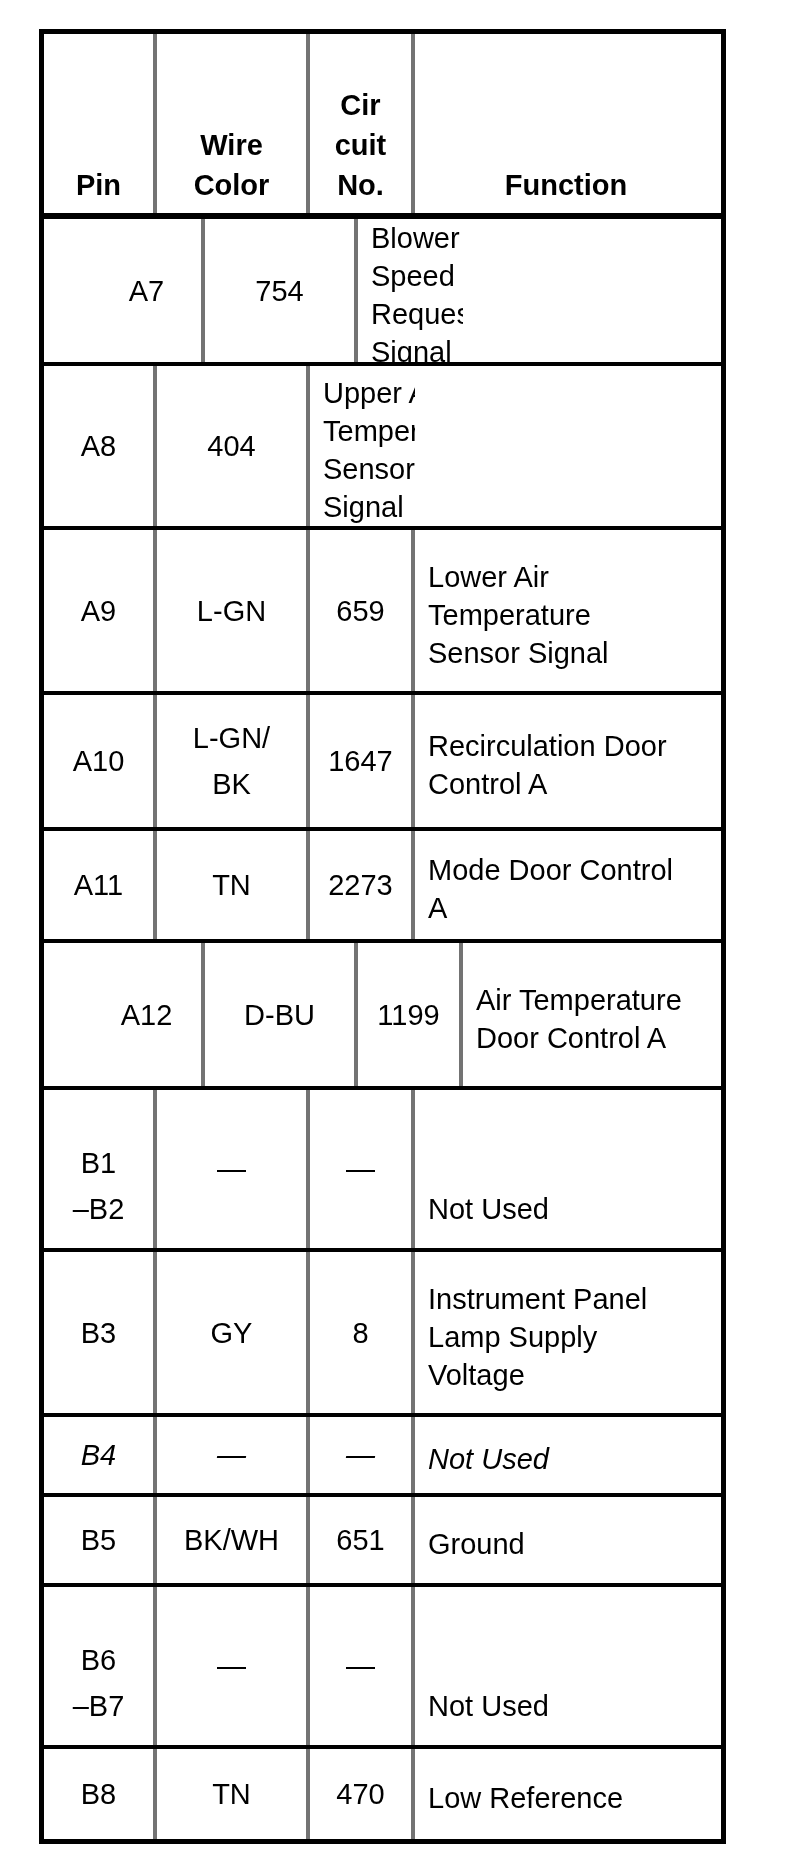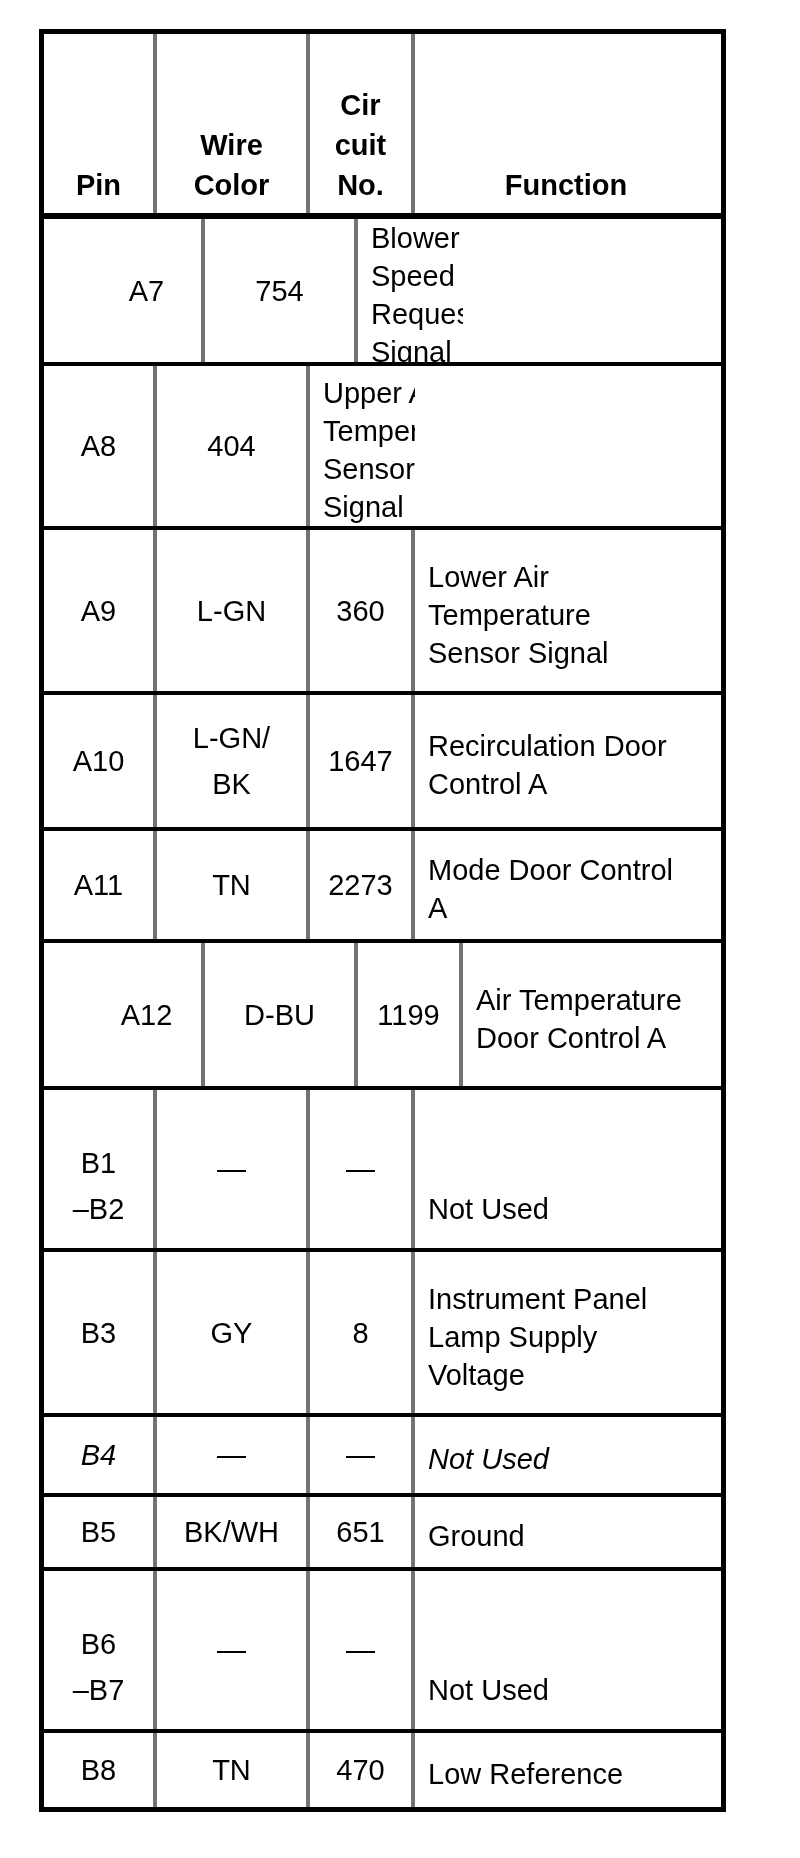--- a/index.html
+++ b/index.html
@@ -34,21 +34,21 @@
   }
   .row:last-child { border-bottom: none; }
   .row.header { height: 185px; border-bottom-width: 6px; }
   .h122 { height: 147px; padding-left: 48px; }
   .h164 { height: 164px; }
   .h165 { height: 165px; }
   .h160 { height: 136px; }
   .h118 { height: 112px; }
   .h162 { height: 162px; }
   .h71  { height: 80px; font-style: italic; }
-  .h74  { height: 74px; }
+  .h74  { height: 90px; }
   .cell {
     display: flex;
     align-items: center;
     justify-content: center;
     box-sizing: border-box;
     text-align: center;
     font-size: 29px;
     line-height: 46px;
     white-space: pre-wrap;
     overflow: hidden;
@@ -108,21 +108,21 @@
       <div class="cell c1">A8</div>
       <div class="cell c3">404</div>
       <div class="cell c4">Upper Air
 Temperature
 Sensor Signal</div>
     </div>
 
     <div class="row h165">
       <div class="cell c1">A9</div>
       <div class="cell c2">L-GN</div>
-      <div class="cell c3">360</div>
+      <div class="cell c3">659</div>
       <div class="cell c4">Lower Air
 Temperature
 Sensor Signal</div>
     </div>
 
     <div class="row h160">
       <div class="cell c1">A10</div>
       <div class="cell c2">L-GN/
 BK</div>
       <div class="cell c3">1647</div>

